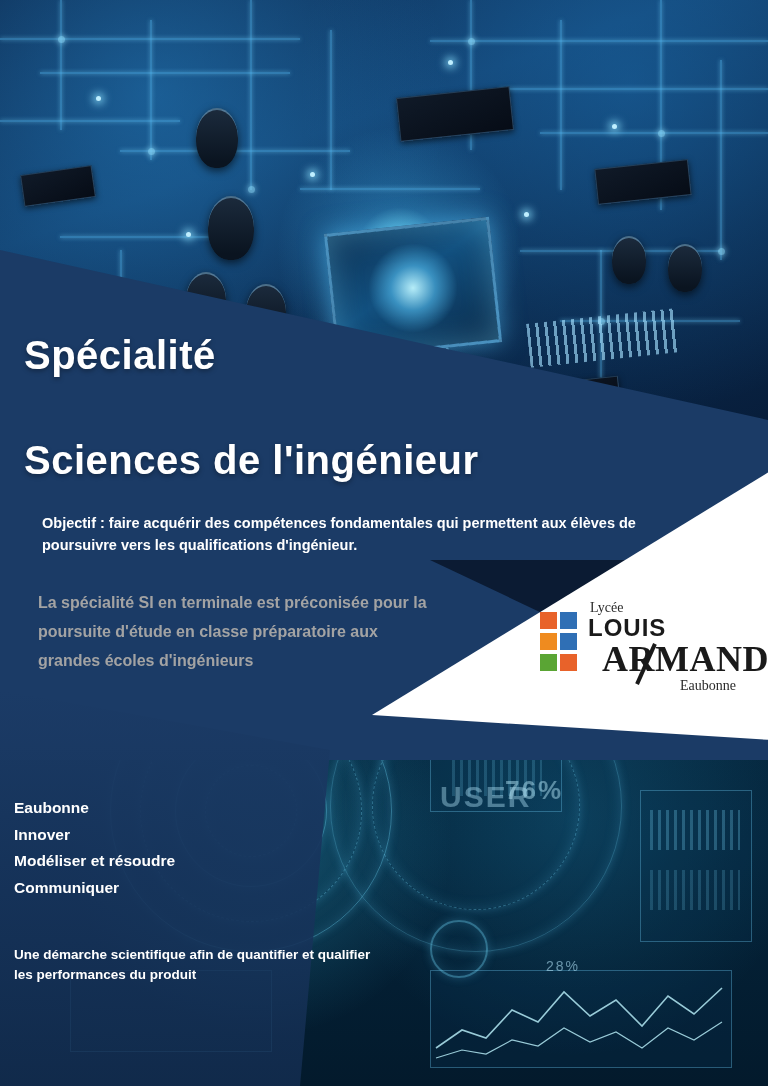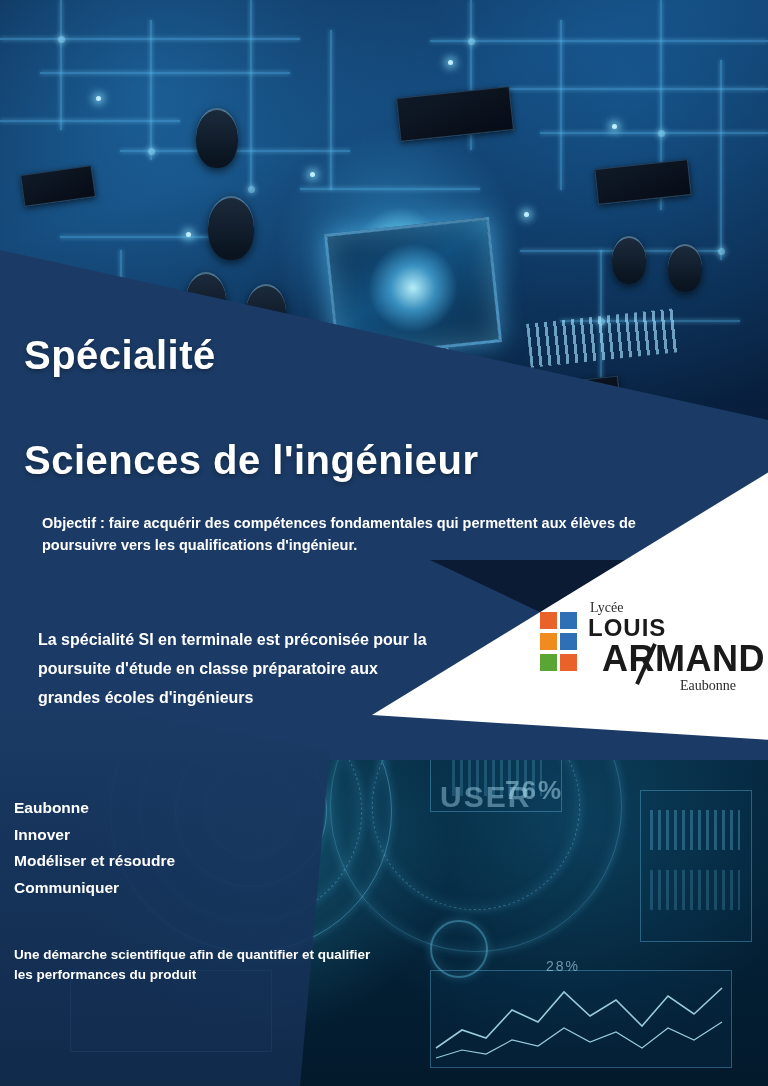--- a/index.html
+++ b/index.html
@@ -170,25 +170,24 @@
     width: 660px;
     color: #ffffff;
     font-size: 14.5px;
     font-weight: bold;
     line-height: 1.55;
   }
   .preco {
     position: absolute;
     left: 38px; top: 588px;
     width: 400px;
-    color: #ffffff;
+    color: #a3a3a3;
     font-size: 16px;
     font-weight: bold;
     line-height: 1.82;
-    margin-top: 37px;
   }
 
   .skills {
     position: absolute;
     left: 14px; top: 795px;
     color: #ffffff;
     font-size: 15.5px;
     font-weight: bold;
     line-height: 1.72;
   }
@@ -235,21 +234,21 @@
     font-size: 14px; color: #2b2b2b; font-family: "Liberation Serif", serif;
   }
   .logo-louis {
     position: absolute; left: 48px; top: 14px;
     font-size: 24px; color: #1a1a1a; font-weight: bold; letter-spacing: 1px;
     font-family: "Liberation Sans", sans-serif;
   }
   .logo-armand {
     position: absolute; left: 62px; top: 38px;
     font-size: 36px; color: #1a1a1a; font-weight: bold; letter-spacing: 0.5px;
-    font-family: Liberation Sans, sans-serif;
+    font-family: Liberation Serif, serif;
   }
   .logo-eaubonne {
     position: absolute; left: 140px; top: 78px;
     font-size: 14px; color: #2b2b2b; font-family: "Liberation Serif", serif;
   }
   .logo-slash {
     position: absolute;
     left: 104px; top: 42px;
     width: 4px; height: 44px;
     background: #1a1a1a;

